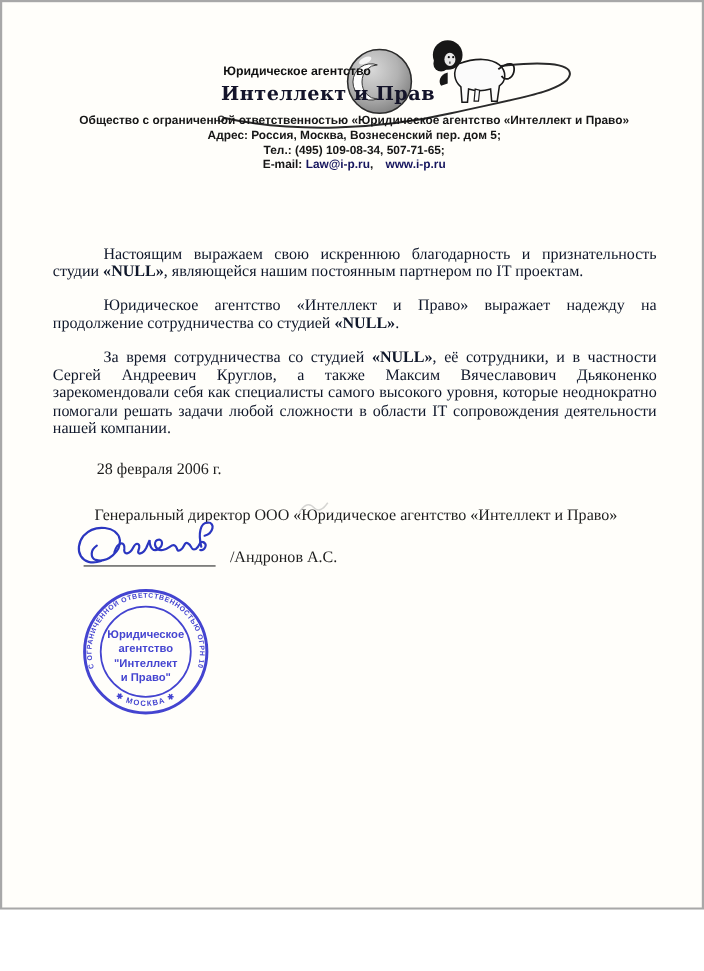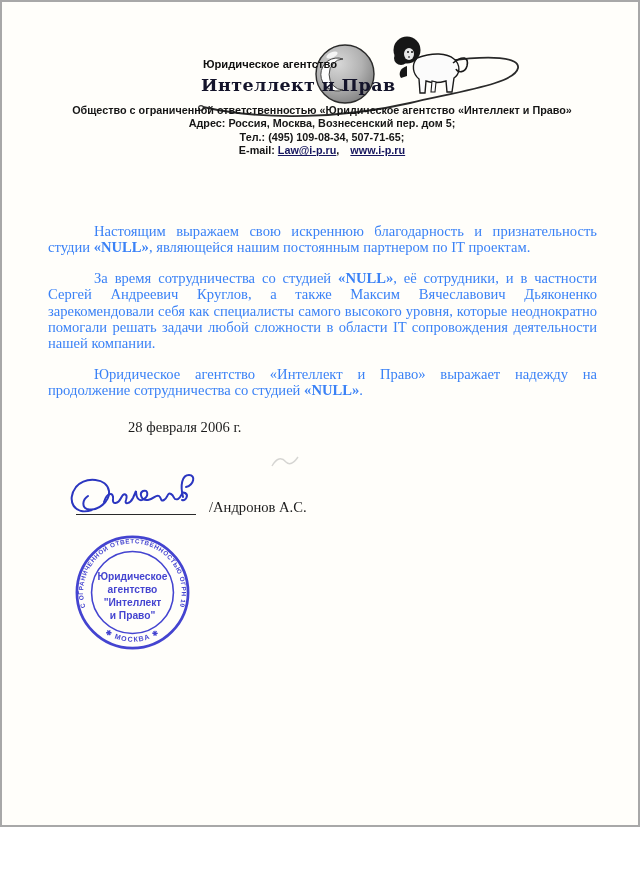--- a/index.html
+++ b/index.html
@@ -11,37 +11,37 @@
     overflow:hidden;
   }
   
   .logo-wrap { position:absolute; left:193px; top:26px; width:340px; height:94px; }
   .header-lines {
     position:absolute; left:0; top:102px; width:640px;
     text-align:center; font-family:"Liberation Sans", sans-serif;
     font-weight:bold; font-size:10.8px; line-height:13.4px; color:#161616;
     letter-spacing:0;
   }
-  .hlink { color:#16165e; text-decoration:underline; }
+  .hlink { color:#16165e; }
   .sep-comma { color:#161616; }
   .website { margin-left:11px; }
   
   .content {
     position:absolute; left:46px; top:221px; width:549px;
     font-family:"Liberation Serif", "DejaVu Serif", serif;
-    font-size:14.6px; line-height:16.4px; color:#3b82f6;
+    font-size:14.6px; line-height:16.4px; color:#0f172a;
     text-align:justify;
   }
   .content p { text-indent:46px; margin-bottom:14px; }
   .content .b { font-weight:bold; }
   .date-line, .sig-title, .sig-name {
     position:absolute; font-family:"Liberation Serif", "DejaVu Serif", serif;
     font-size:14.6px; color:#1d1d1d; white-space:nowrap;
   }
-  .date-line { left:86px; top:417px;margin-left:40px; }
+  .date-line { left:86px; top:417px; }
   .sig-title { left:84px; top:459px; }
   .sig-svg { position:absolute; left:60px; top:468px; width:152px; height:54px; }
   .sig-underline { position:absolute; left:74px; top:500px; width:120px; height:13px; border-bottom:1.3px solid #2a2a2a; }
   .sig-name { left:207px; top:497px; }
   .artifact { position:absolute; left:268px; top:450px; width:30px; height:18px; opacity:.35; }
   
   .stamp { position:absolute; left:72px; top:532px; width:117px; height:117px; opacity:.93; }
   .stamp text { font-family:"Liberation Sans", sans-serif; font-weight:bold; }
 </style>
 </head>
@@ -88,26 +88,27 @@
 
   <div class="header-lines">
     <div>Общество с ограниченной ответственностью «Юридическое агентство «Интеллект и Право»</div>
     <div>Адрес: Россия, Москва, Вознесенский пер. дом 5;</div>
     <div>Тел.: (495) 109-08-34, 507-71-65;</div>
     <div><span>E-mail: </span><span class="hlink">Law@i-p.ru</span><span class="sep-comma">,</span><span class="hlink website">www.i-p.ru</span></div>
   </div>
 
   <div class="content">
     <p><span>Настоящим выражаем свою искреннюю благодарность и признательность студии </span><span class="b">«NULL»</span><span>, являющейся нашим постоянным партнером по IT проектам.</span></p>
+    <p><span>Юридическое агентство «Интеллект и Право» выражает надежду на продолжение сотрудничества со студией </span><span class="b">«NULL»</span><span>.</span></p>
     <p><span>За время сотрудничества со студией </span><span class="b">«NULL»</span><span>, её сотрудники, и в частности Сергей Андреевич Круглов, а также Максим Вячеславович Дьяконенко зарекомендовали себя как специалисты самого высокого уровня, которые неоднократно помогали решать задачи любой сложности в области IT сопровождения деятельности нашей компании.</span></p>
-    <p><span>Юридическое агентство «Интеллект и Право» выражает надежду на продолжение сотрудничества со студией </span><span class="b">«NULL»</span><span>.</span></p>
   </div>
 
   <div class="date-line">28 февраля 2006 г.</div>
 
+  <div class="sig-title">Генеральный директор ООО «Юридическое агентство «Интеллект и Право»</div>
 
   <svg class="artifact" viewBox="0 0 30 18">
     <path d="M2,14 Q9,2 16,10 Q21,15 28,5" fill="none" stroke="#8a8a8a" stroke-width="1.4"></path>
   </svg>
 
   <svg class="sig-svg" viewBox="0 0 152 54">
     <g fill="none" stroke="#2b36c0" stroke-width="2" stroke-linecap="round">
       <path d="M 30,40 C 12,46 4,30 14,17 C 24,6 45,8 47,21 C 48,31 36,42 25,39 C 20,37 20,30 26,26"></path>
       <path d="M 42,32 C 45,22 52,22 51,29 C 50,35 56,34 59,28 C 62,22 66,24 64,30 C 62,35 68,34 71,28 L 74,21 C 74,29 78,32 82,29 C 87,26 86,19 81,21 C 77,23 79,31 86,30 C 92,29 94,24 97,26 C 100,28 98,32 102,30 C 106,28 105,22 109,24 C 113,26 111,31 116,29 C 120,27 119,21 123,23"></path>
       <path d="M 123,23 C 127,25 124,31 120,30 M 121,27 C 118,15 120,5 127,5 C 134,5 132,15 124,17"></path>

